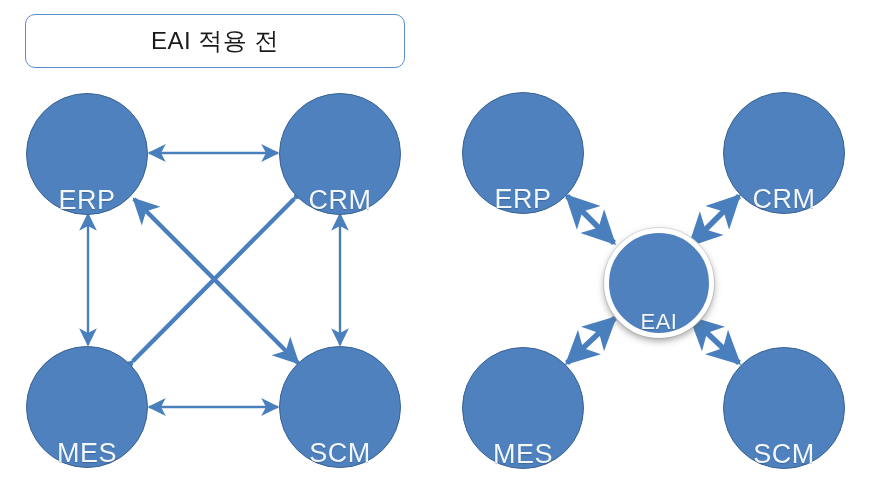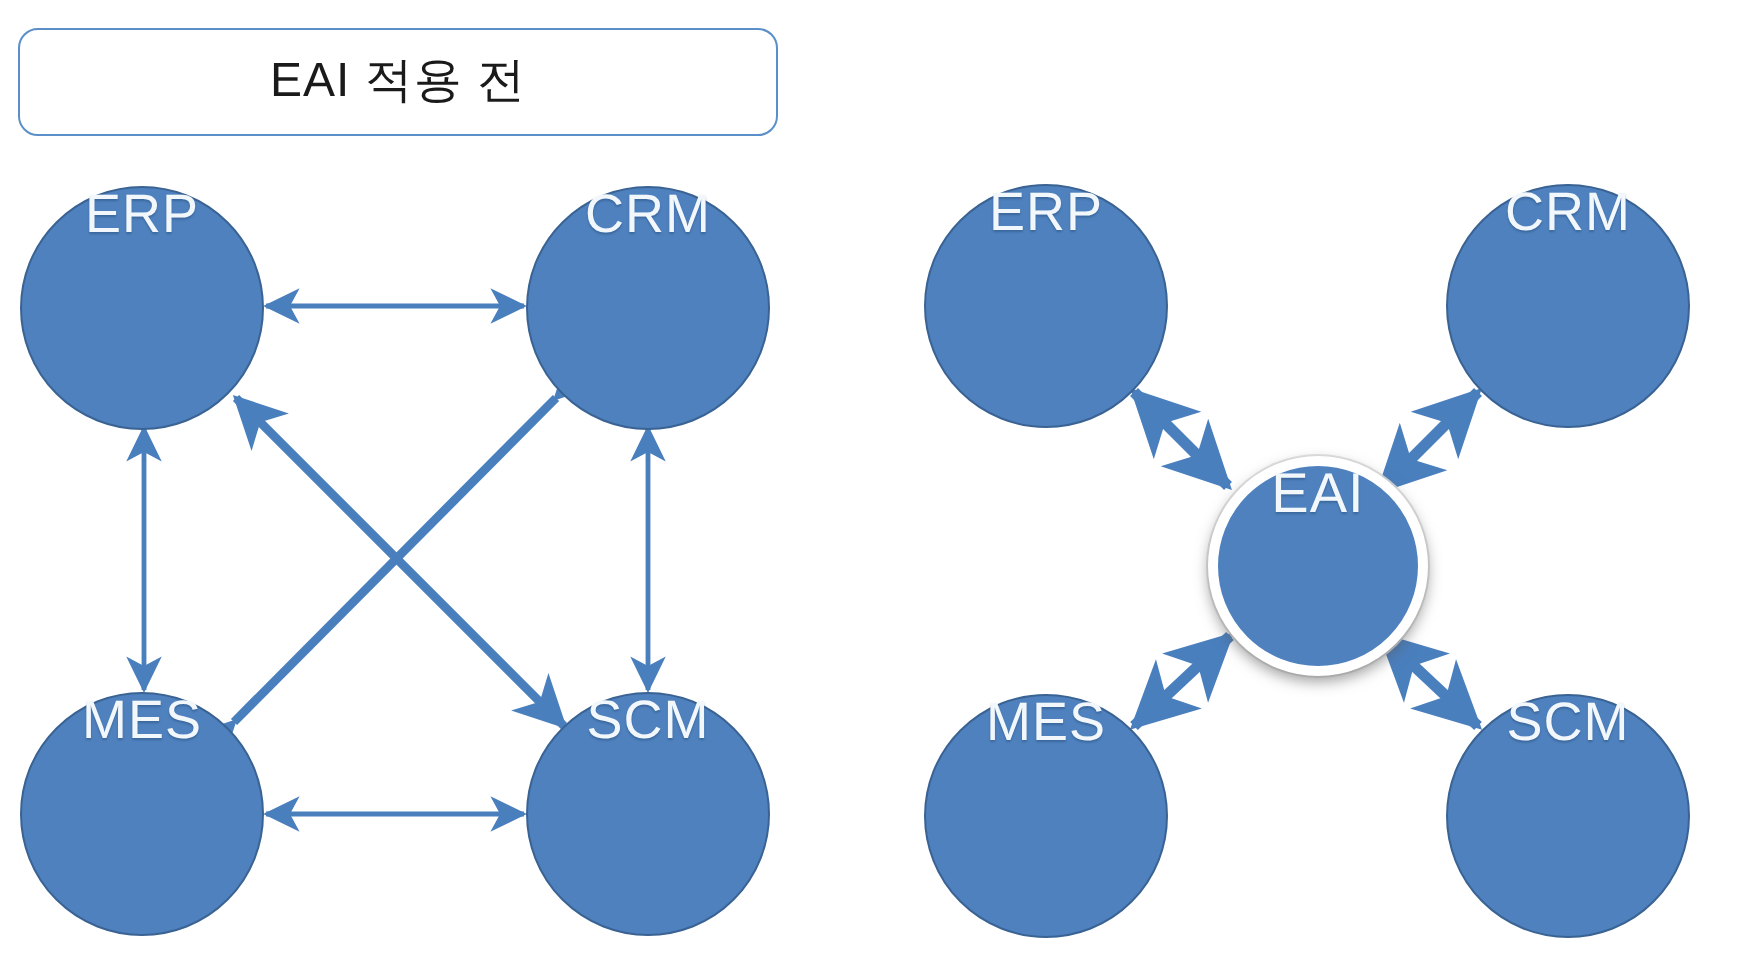--- a/index.html
+++ b/index.html
@@ -7,21 +7,21 @@
     width:872px;height:481px;
     background:#ffffff;
     font-family:"Liberation Sans","DejaVu Sans",sans-serif;
     overflow:hidden;
     position:relative;
   }
   .stage{position:absolute;left:0;top:0;width:872px;height:481px;}
 
   
   .panel{position:absolute;top:0;width:436px;height:481px;}
-  .panel-left{left:0;padding-left:39px;}
+  .panel-left{left:16px;padding-left:39px;}
   .panel-right{left:436px;}
 
   
   .title-box{
     position:absolute;
     left:9px;top:14px;
     width:380px;height:54px;
     box-sizing:border-box;
     border:1.6px solid #5B8FC9;
     border-radius:10px;
@@ -40,42 +40,42 @@
   
   .diagram{position:absolute;left:0;top:0;width:436px;height:481px;}
   .edges{position:absolute;left:0;top:0;width:436px;height:481px;}
 
   
   .node{
     position:absolute;
     border-radius:50%;
     background:#4E81BD;
     border:1.4px solid #3A6394;
-    display:flex;align-items:flex-start;justify-content:center;
+    display:flex;align-items:flex-end;justify-content:center;
     box-sizing:border-box;
     z-index:3;
   }
   .node-label{
     color:#F2F7FC;
     font-size:27px;
     line-height:1;
     letter-spacing:0.5px;
     text-shadow:0 1px 1px rgba(20,50,90,.30);
     white-space:nowrap;
   }
 
   
   .node-hub{
     background:#4E81BD;
     border:5px solid #ffffff;
     box-shadow:0 3px 7px rgba(90,90,90,.55),
                0 0 0 1px rgba(225,225,225,.9);
     z-index:4;
   }
-  .node-hub .node-label{font-size:28px;}
+  .node-hub .node-label{font-size:22px;}
 </style>
 </head>
 <body>
 
 <div class="stage">
 
   <div class="panel panel-left">
 
     <div class="title-box">
       <span class="title-text">EAI 적용 전</span>

